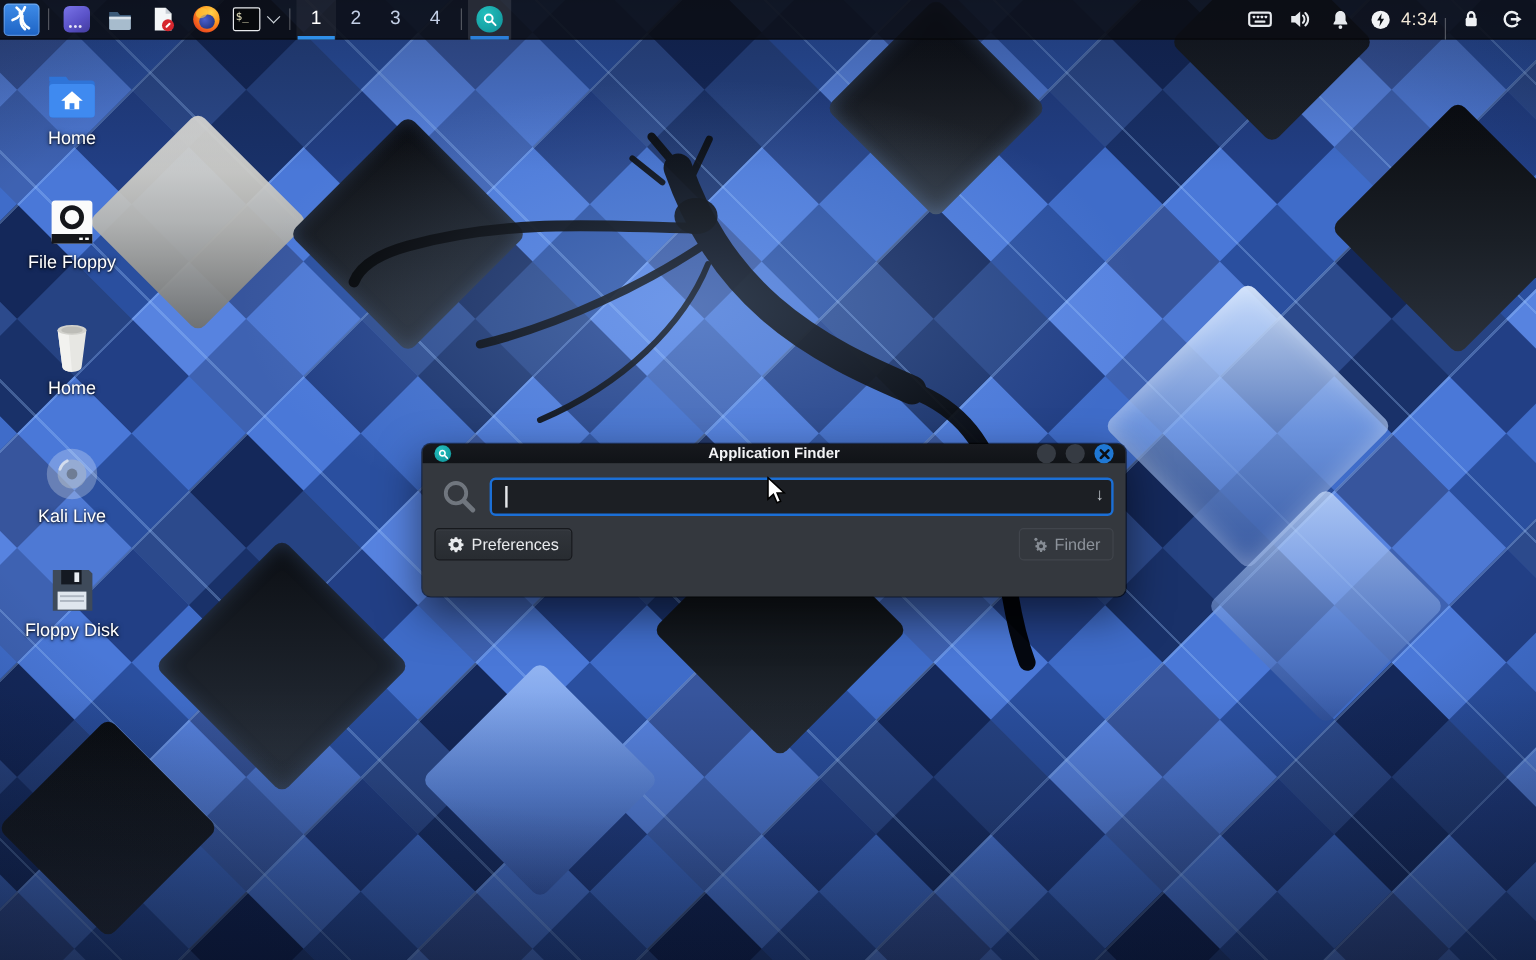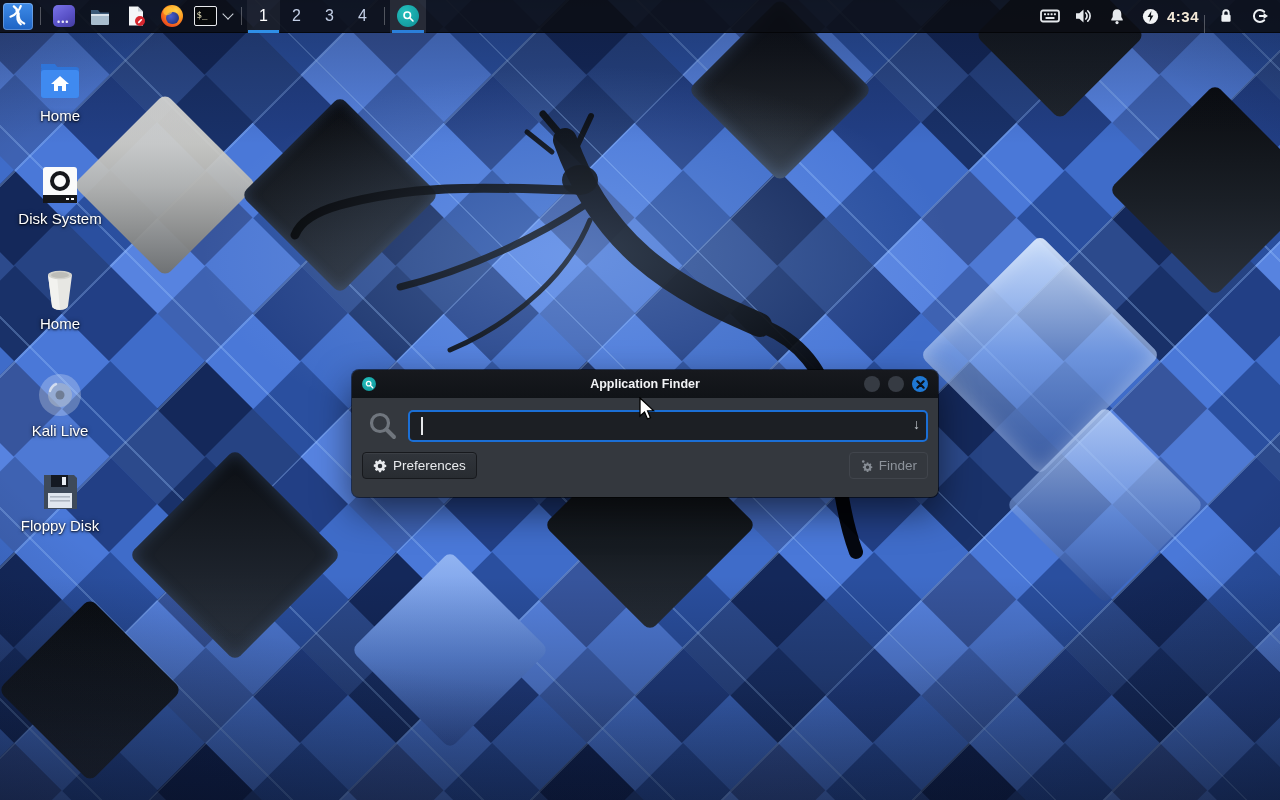--- a/index.html
+++ b/index.html
@@ -39,41 +39,41 @@
   .pager-btn { width:33px; color:#c3cfe6; font-size:16px; }
   .pager-btn.active { color:#fff; background:rgba(255,255,255,.05); }
   .pager-btn.active::after { content:""; position:absolute; left:1px; right:1px; bottom:0;
     height:3px; background:#2f8fe8; }
   .search-launch { width:36px; background:rgba(255,255,255,.10); }
   .search-launch::after { content:""; position:absolute; left:2px; right:2px; bottom:0;
     height:3px; background:#2b7fd9; }
   .teal-circle { width:22px; height:22px; border-radius:50%;
     background:radial-gradient(circle at 35% 30%, #23c0bd, #0f8f96); display:flex; align-items:center; justify-content:center; }
   .spacer { flex:1 1 auto; }
-  .tray { display:flex; align-items:flex-end; gap:0;font-weight:bold; }
+  .tray { display:flex; align-items:flex-end; gap:0; }
   .tray .p-btn { width:32px; }
   #clock { color:#f3e9d8; font-size:15px; padding:0 8px; letter-spacing:.5px; }
   .term-box { width:23px; height:20px; background:#07090c; border:1.5px solid #e8eaee; border-radius:2px;
     color:#e9e4bd; font-family:"DejaVu Sans Mono", monospace; font-size:9px; line-height:17px; text-align:left; padding-left:2px; }
   .chev { width:8px; height:8px; border-right:1.8px solid #cfd5dc; border-bottom:1.8px solid #cfd5dc;
     transform:rotate(45deg); margin-top:-4px; }
   .app24 { width:22px; height:22px; }
 
   
   .desk-item { position:absolute; left:0; width:120px; display:flex; flex-direction:column;
     align-items:center; z-index:10; cursor:default;text-align:center; }
   .desk-ic { height:48px; display:flex; align-items:flex-end; justify-content:center; }
   .desk-label { margin-top:5px; color:#fff; font-size:15px;
     text-shadow:0 1px 2px rgba(0,0,0,.9), 0 0 4px rgba(0,0,0,.6); }
 
   
   #dialog { position:absolute; left:352px; top:370px; width:586px; height:127px; z-index:60;
     border-radius:7px; background:#34383e; box-shadow:0 14px 36px rgba(0,0,0,.55), 0 0 0 1px rgba(0,0,0,.55);
     overflow:hidden; }
-  #titlebar { height:28px; background:linear-gradient(180deg,#17191e,#101317);
+  #titlebar { height:16px; background:linear-gradient(180deg,#17191e,#101317);
     display:flex; align-items:center; padding:0 10px; position:relative; }
   #title { position:absolute; left:0; right:0; text-align:center; color:#f2f3f5;
     font-size:12.5px; font-weight:bold; }
   .winbtns { margin-left:auto; display:flex; gap:8px; z-index:2; }
   .winbtn { width:16px; height:16px; border-radius:50%; background:#363b43; }
   .winbtn.close { background:#1f78d4; display:flex; align-items:center; justify-content:center; }
   #dlg-body { padding:12px 10px 0 10px; display:flex; align-items:center; }
   .big-mag { margin:0 10px 0 6px; }
   .input-wrap { position:relative; flex:1; }
   .search-input { width:100%; height:32px; background:#1c1f24; border:2px solid #1b6fd6;
@@ -256,21 +256,21 @@
 <div class="desk-item" style="top:157px;">
   <div class="desk-ic">
     <svg width="42" height="40" viewBox="0 0 42 40">
       <rect x="4" y="2" width="34" height="36" rx="3" fill="#fbfbfb"></rect>
       <circle cx="21" cy="16" r="8" fill="none" stroke="#15161a" stroke-width="4"></circle>
       <rect x="4" y="30" width="34" height="8" fill="#15161a"></rect>
       <rect x="27" y="33" width="3" height="2" fill="#fff"></rect>
         <rect x="32" y="33" width="3" height="2" fill="#fff"></rect>
     </svg>
   </div>
-  <div class="desk-label">Disk System</div>
+  <div class="desk-label">File Floppy</div>
 </div>
 
 <div class="desk-item" style="top:262px;">
   <div class="desk-ic">
     <svg width="40" height="42" viewBox="0 0 40 42">
       <path d="M8,7 L12,38 a8,4 0 0 0 16,0 L32,7 z" fill="#e7e7e3"></path>
       <path d="M8,7 L12,38 a8,4 0 0 0 8,3.8 L17,7 z" fill="#f2f2ef"></path>
       <ellipse cx="20" cy="7" rx="12" ry="4.2" fill="#d2d2cd"></ellipse>
       <ellipse cx="20" cy="7" rx="9" ry="3" fill="#bdbdb8"></ellipse>
     </svg>

